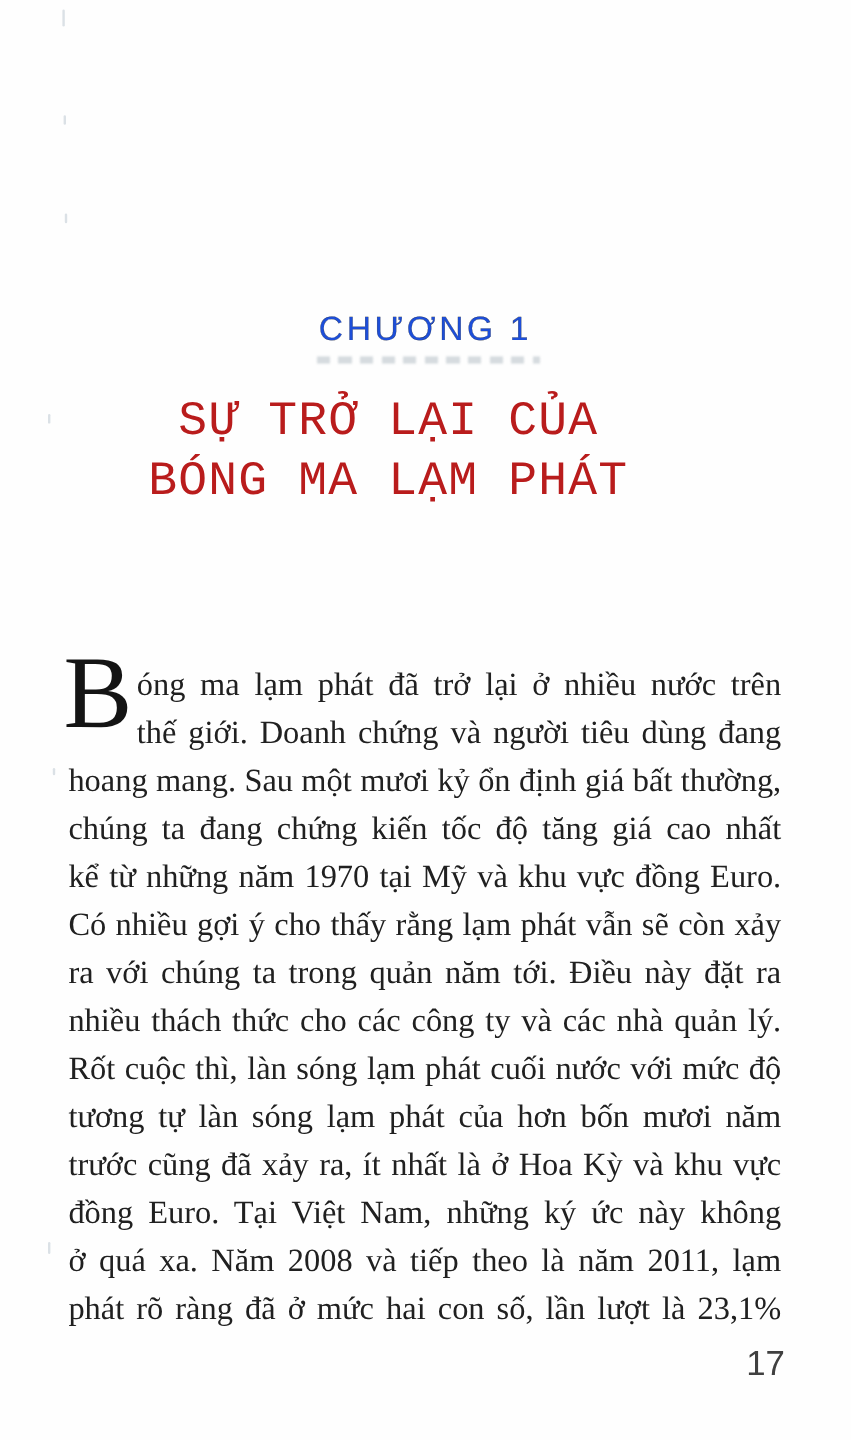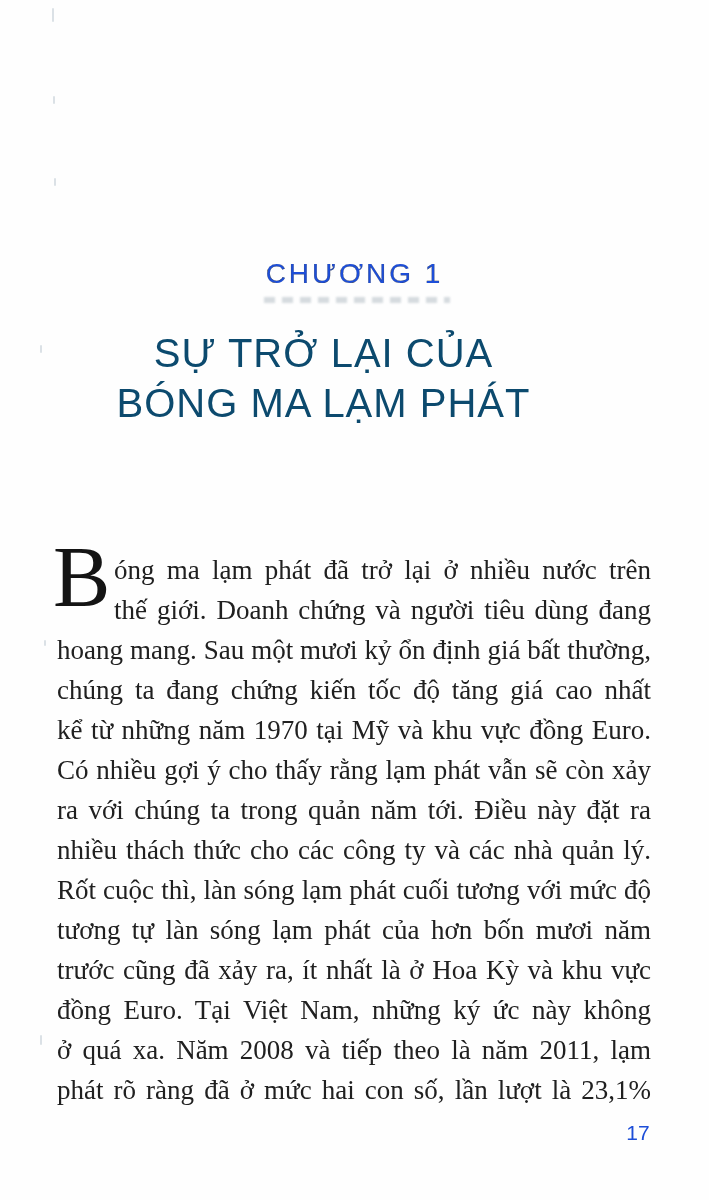--- a/index.html
+++ b/index.html
@@ -51,26 +51,26 @@
     filter: blur(0.8px);
     opacity: 0.55;
   }
 
   .chapter-title {
     position: absolute;
     top: 328px;
     left: 0;
     width: 647px;
     text-align: center;
-    font-family: Liberation Sans, sans-serif;
+    font-family: Liberation Mono, monospace;
     font-weight: 300;
     font-size: 40px;
     line-height: 50px;
     letter-spacing: 1px;
-    color: #0c4a6e;
+    color: #b91c1c;
   }
 
   
   .body-text {
     position: absolute;
     top: 550px;
     left: 57px;
     width: 594px;
     font-family: "Liberation Serif", serif;
     font-size: 27px;
@@ -100,22 +100,22 @@
 
   
   .page-number {
     position: absolute;
     top: 1121px;
     left: 620px;
     width: 36px;
     text-align: center;
     font-family: "Liberation Sans", sans-serif;
     font-weight: 300;
-    font-size: 21px;
-    color: #1d4ed8;
+    font-size: 29px;
+    color: #404040;
   }
 
   
   .scan-artifact {
     position: absolute;
     width: 2px;
     height: 8px;
     background: rgba(140, 160, 175, 0.30);
     border-radius: 1px;
   }
@@ -143,21 +143,21 @@
   <div class="body-text">
     <span class="drop-cap">B</span>
     <div class="body-line indent">óng ma lạm phát đã trở lại ở nhiều nước trên</div>
     <div class="body-line indent">thế giới. Doanh chứng và người tiêu dùng đang</div>
     <div class="body-line">hoang mang. Sau một mươi kỷ ổn định giá bất thường,</div>
     <div class="body-line">chúng ta đang chứng kiến tốc độ tăng giá cao nhất</div>
     <div class="body-line">kể từ những năm 1970 tại Mỹ và khu vực đồng Euro.</div>
     <div class="body-line">Có nhiều gợi ý cho thấy rằng lạm phát vẫn sẽ còn xảy</div>
     <div class="body-line">ra với chúng ta trong quản năm tới. Điều này đặt ra</div>
     <div class="body-line">nhiều thách thức cho các công ty và các nhà quản lý.</div>
-    <div class="body-line">Rốt cuộc thì, làn sóng lạm phát cuối tương với mức độ</div>
+    <div class="body-line">Rốt cuộc thì, làn sóng lạm phát cuối nước với mức độ</div>
     <div class="body-line">tương tự làn sóng lạm phát của hơn bốn mươi năm</div>
     <div class="body-line">trước cũng đã xảy ra, ít nhất là ở Hoa Kỳ và khu vực</div>
     <div class="body-line">đồng Euro. Tại Việt Nam, những ký ức này không</div>
     <div class="body-line">ở quá xa. Năm 2008 và tiếp theo là năm 2011, lạm</div>
     <div class="body-line">phát rõ ràng đã ở mức hai con số, lần lượt là 23,1%</div>
   </div>
 
   <div class="page-number">17</div>
 
   <div class="scan-artifact sa1"></div>

